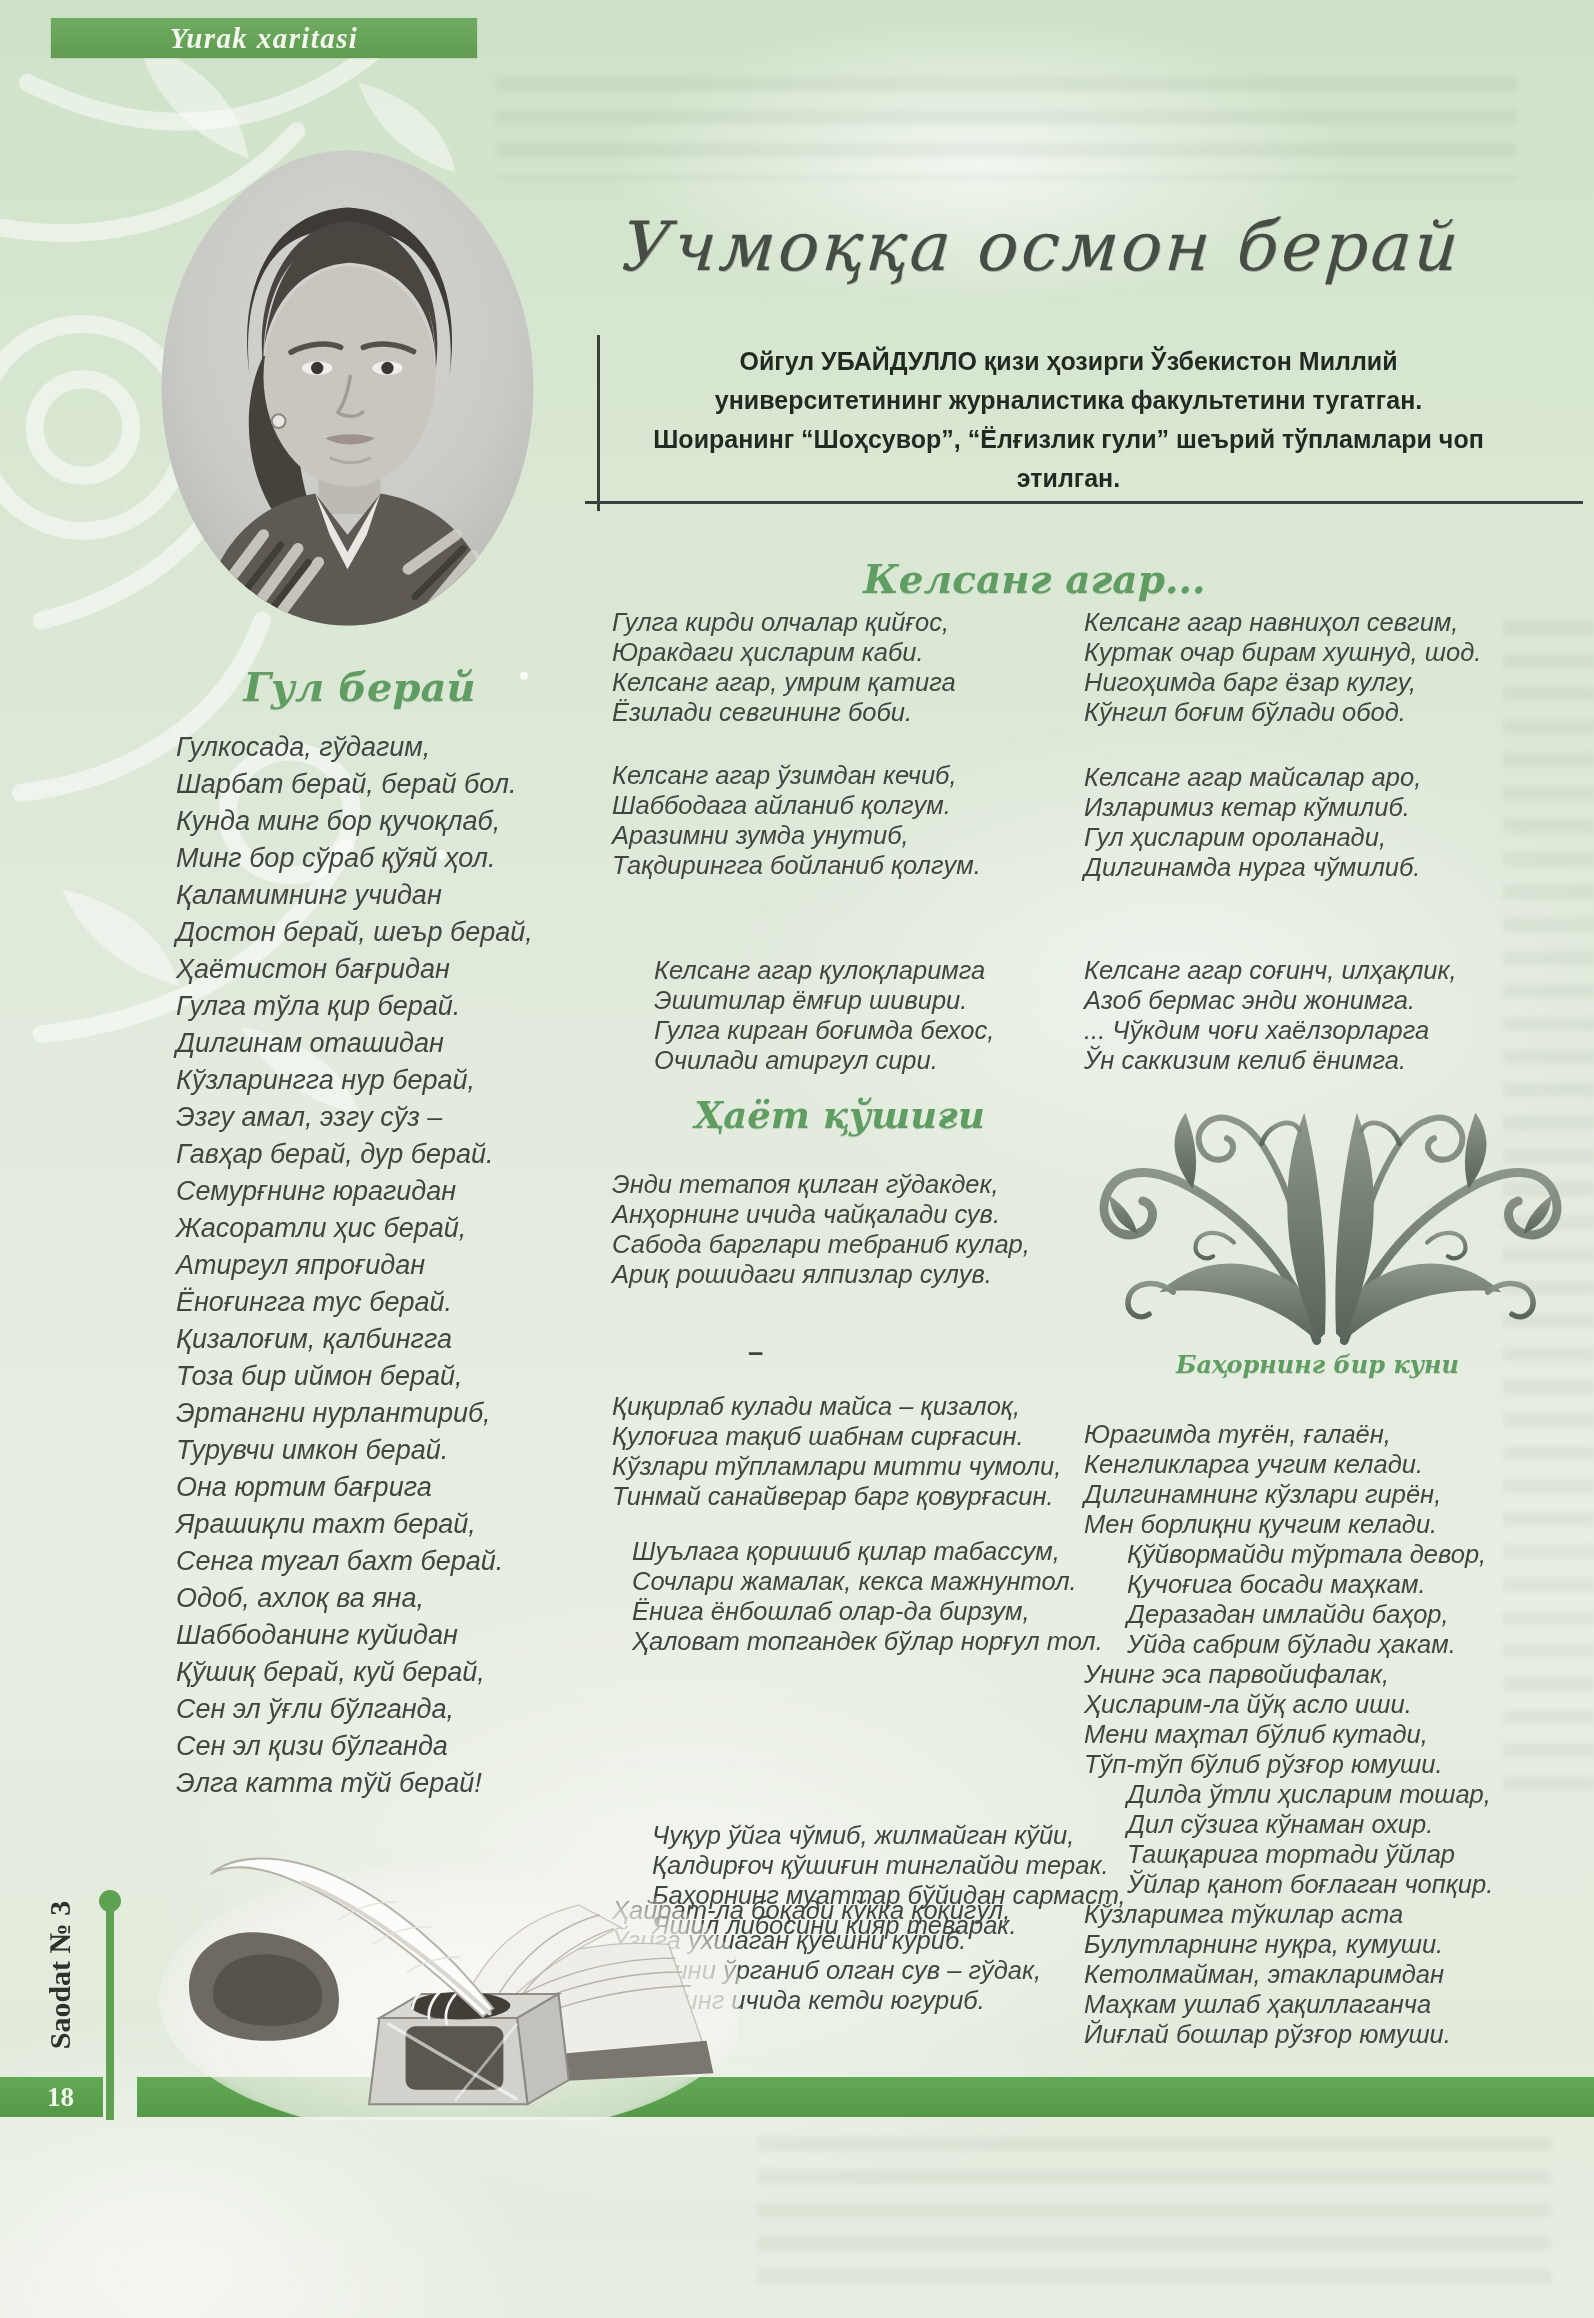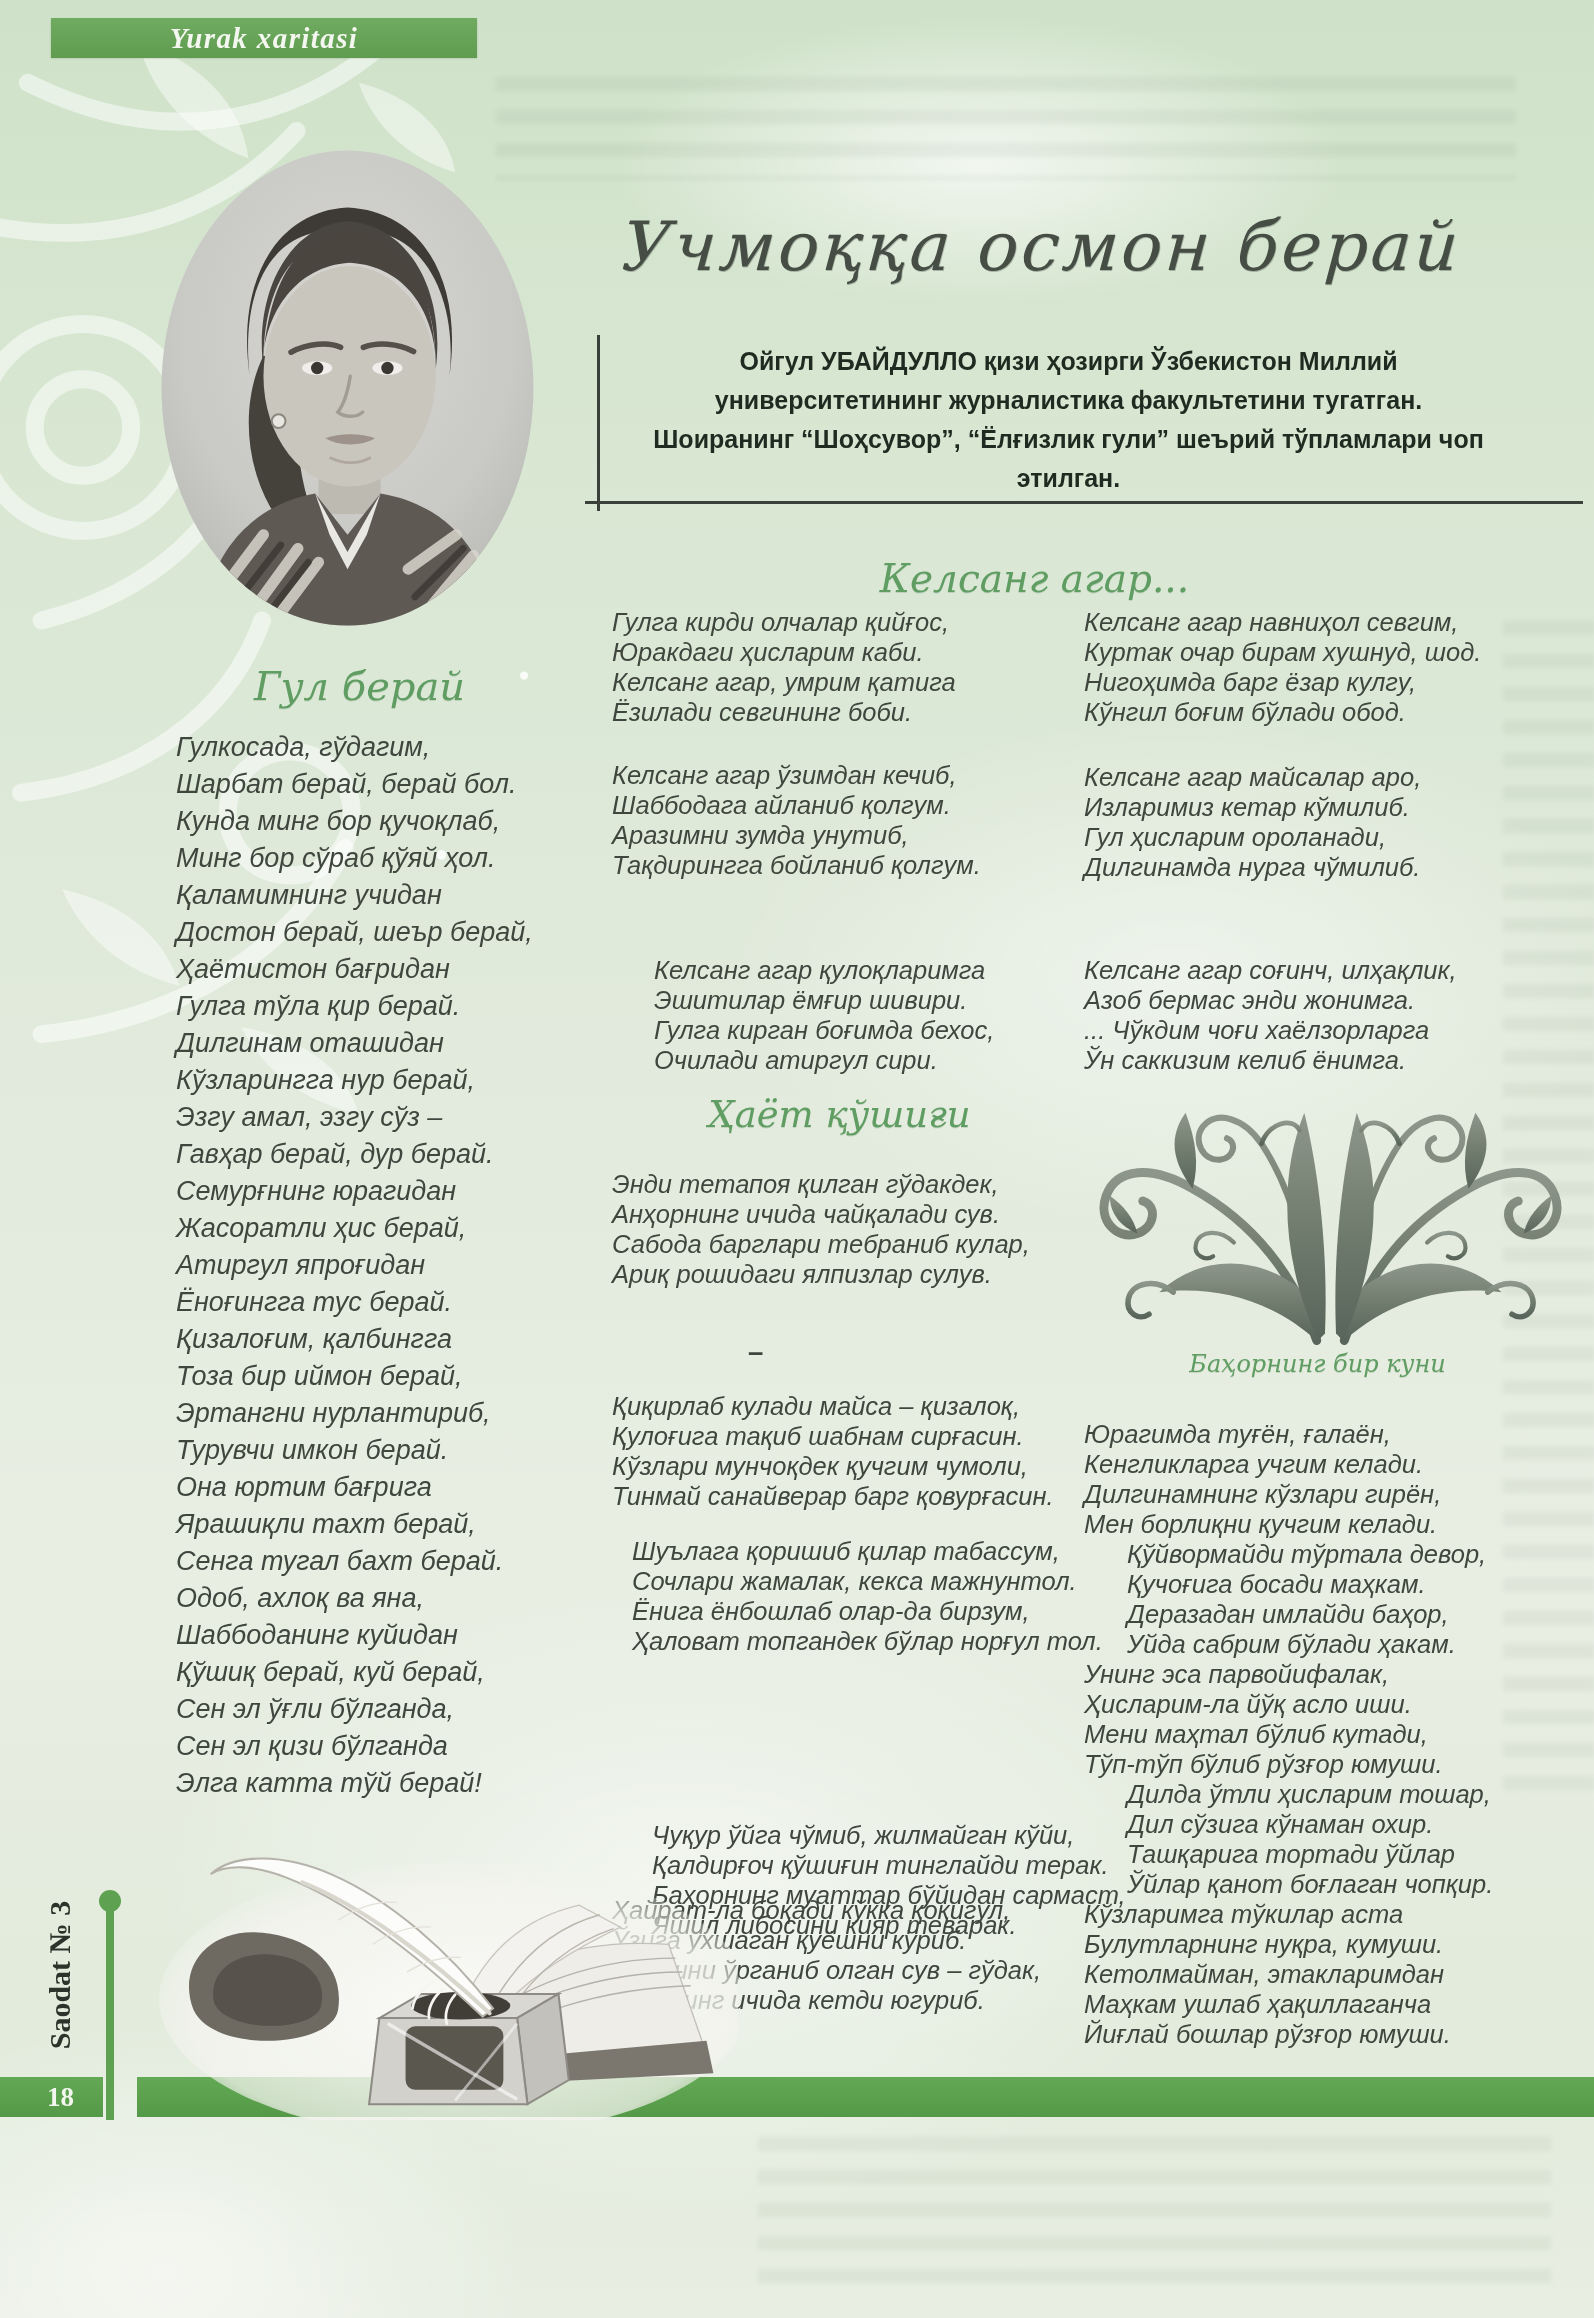--- a/index.html
+++ b/index.html
@@ -39,21 +39,21 @@
   
   .intro-vrule{position:absolute;left:597px;top:335px;width:2.8px;height:176px;background:#39413a;}
   .intro-hrule{position:absolute;left:585px;top:501px;width:998px;height:2.8px;background:#39413a;}
   .intro{
     position:absolute;left:641px;top:342px;width:855px;
     color:#1f2a20;font-weight:bold;font-size:25px;line-height:39px;text-align:center;
   }
   
   .phead{
     position:absolute;
-    font-family:"DejaVu Serif",serif;font-style:italic;font-weight:normal;
+    font-family:"DejaVu Serif",serif;font-style:italic;font-weight:bold;
     color:#5f9d62;text-align:center;white-space:nowrap;
     text-shadow:0 0.7px 0 rgba(80,120,80,.2);
   }
   .phead.gul{left:194px;top:663px;width:331px;font-size:40px;}
   .phead.kelsang{left:800px;top:556px;width:469px;font-size:39px;}
   .phead.hayot{left:612px;top:1093px;width:455px;font-size:37px;}
   .phead.bahor{left:1076px;top:1350px;width:483px;font-size:24px;}
   
   .pcol{position:absolute;color:#3f463e;font-style:italic;}
   .pline{white-space:nowrap;}
@@ -248,21 +248,21 @@
   <div class="pcol stanza mid h-s1">
       <div class="pline">Энди тетапоя қилган гўдакдек,</div>
       <div class="pline">Анҳорнинг ичида чайқалади сув.</div>
       <div class="pline">Сабода барглари тебраниб кулар,</div>
       <div class="pline">Ариқ рошидаги ялпизлар сулув.</div>
     </div>
   <div class="dash-sep">–</div>
   <div class="pcol stanza mid h-s2">
       <div class="pline">Қиқирлаб кулади майса – қизалоқ,</div>
       <div class="pline">Қулоғига тақиб шабнам сирғасин.</div>
-      <div class="pline">Кўзлари мунчоқдек қучгим чумоли,</div>
+      <div class="pline">Кўзлари тўпламлари митти чумоли,</div>
       <div class="pline">Тинмай санайверар барг қовурғасин.</div>
     </div>
   <div class="pcol stanza mid h-s3">
       <div class="pline">Шуълага қоришиб қилар табассум,</div>
       <div class="pline">Сочлари жамалак, кекса мажнунтол.</div>
       <div class="pline">Ёнига ёнбошлаб олар-да бирзум,</div>
       <div class="pline">Ҳаловат топгандек бўлар норғул тол.</div>
     </div>
   <div class="pcol stanza mid h-s4">
       <div class="pline">Чуқур ўйга чўмиб, жилмайган кўйи,</div>

